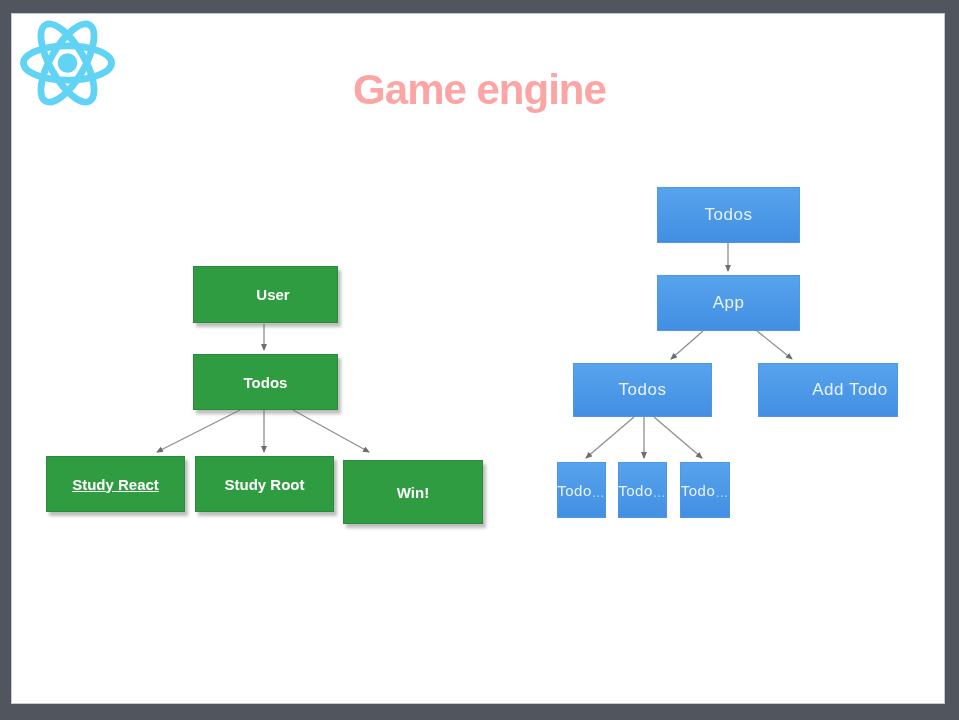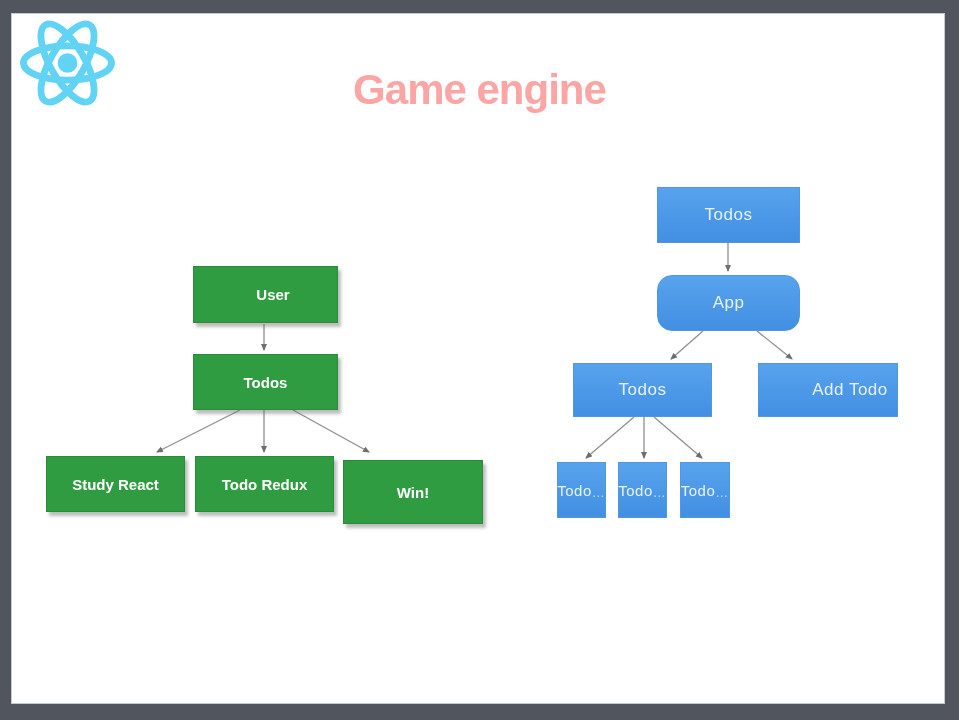--- a/index.html
+++ b/index.html
@@ -44,26 +44,26 @@
   }
   .blue.small .dots{
     font-size:13px;opacity:.7;margin-top:5px;letter-spacing:1px;
   }
   svg.edges{
     position:absolute;left:0;top:0;pointer-events:none;
   }
   
   .n-user       {left:193px;top:266px;width:145px;height:57px;padding-left:15px;}
   .n-todos-g    {left:193px;top:354px;width:145px;height:56px;}
-  .n-study-react{left:46px; top:456px;width:139px;height:56px;}
+  .n-study-react{left:46px; top:456px;width:139px;height:56px;text-decoration:underline;}
   .n-study-redux{left:195px;top:456px;width:139px;height:56px;}
   .n-win        {left:343px;top:460px;width:140px;height:64px;}
   
   .n-root       {left:657px;top:187px;width:143px;height:56px;}
-  .n-app        {left:657px;top:275px;width:143px;height:56px;border-radius:15px;}
+  .n-app        {left:657px;top:275px;width:143px;height:56px;}
   .n-todos-b    {left:573px;top:363px;width:139px;height:54px;}
   .n-add-todo   {left:758px;top:363px;width:140px;height:54px;padding-left:44px;}
   .n-todo-1     {left:557px;top:462px;width:49px;height:56px;}
   .n-todo-2     {left:618px;top:462px;width:49px;height:56px;}
   .n-todo-3     {left:680px;top:462px;width:50px;height:56px;}
 </style>
 </head>
 <body>
 
 <div class="slide"></div>
@@ -97,21 +97,21 @@
     <line x1="757" y1="331" x2="792" y2="359"></line>
     <line x1="634" y1="417" x2="586" y2="458"></line>
     <line x1="644" y1="417" x2="644" y2="458"></line>
     <line x1="654" y1="417" x2="702" y2="458"></line>
   </g>
 </svg>
 
 <div class="node green n-user">User</div>
 <div class="node green n-todos-g">Todos</div>
 <div class="node green n-study-react">Study React</div>
-<div class="node green n-study-redux">Todo Redux</div>
+<div class="node green n-study-redux">Study Root</div>
 <div class="node green n-win">Win!</div>
 
 <div class="node blue n-root">Todos</div>
 <div class="node blue n-app">App</div>
 <div class="node blue n-todos-b">Todos</div>
 <div class="node blue n-add-todo">Add Todo</div>
 
 <div class="node blue small n-todo-1">
   <span>Todo</span>
   <span class="dots">…</span>

